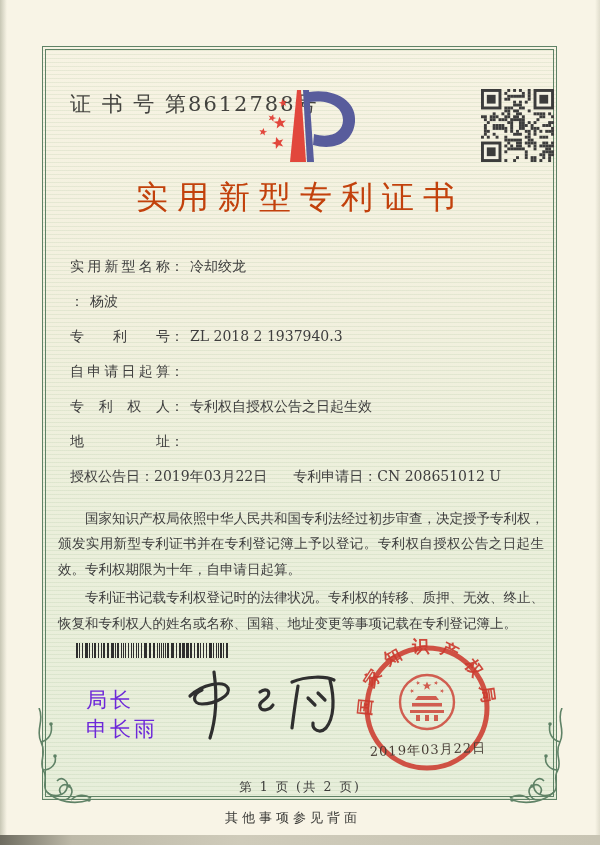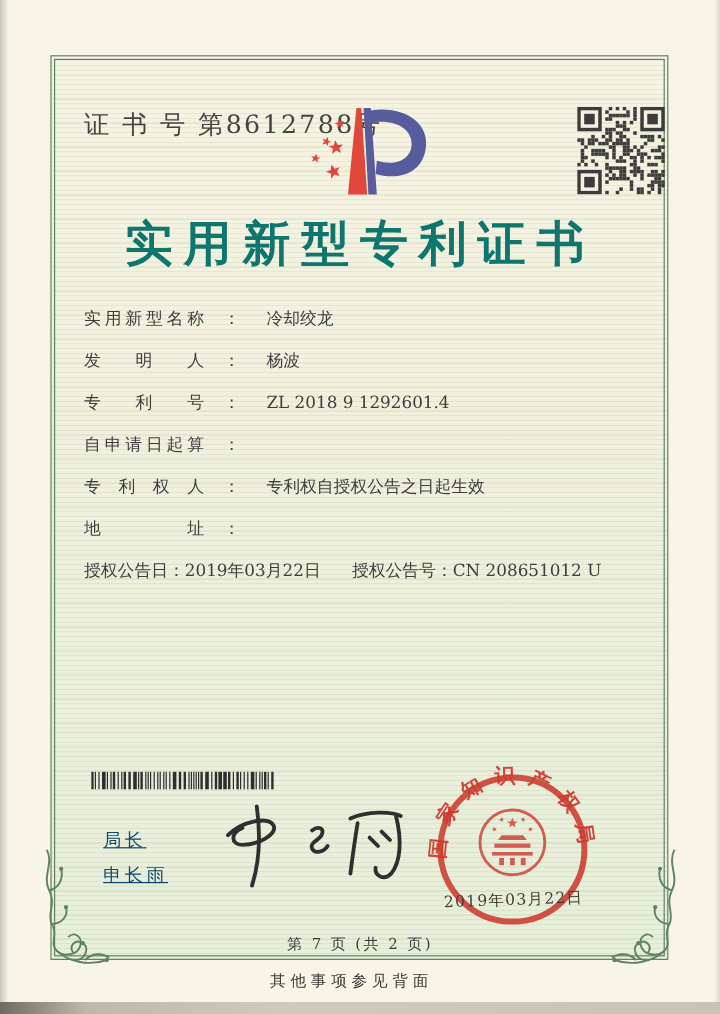--- a/index.html
+++ b/index.html
@@ -20,33 +20,33 @@
     border:1.5px solid var(--frame-green,#5f8266);
     background:
       repeating-linear-gradient(0deg, rgba(125,165,115,.13) 0 1px, rgba(125,165,115,0) 1px 4px),
       linear-gradient(180deg,#f7f3e3 0%,#f2f0de 35%,#ebefdb 65%,#e7eeda 100%);
   }
   .frame::before{content:"";position:absolute;inset:2px;border:1px solid var(--frame-green,#5f8266);}
   .cert-number{position:absolute;left:70px;top:90px;font-size:21px;letter-spacing:2px;color:#43433f;}
   .logo{position:absolute;left:243px;top:70px;}
   .qr{position:absolute;left:481px;top:89px;}
   .title{position:absolute;left:0;right:0;top:176px;text-align:center;
-    font-size:40px;font-weight:bold;letter-spacing:9px;color:#0f766e;}
+    font-size:32px;font-weight:normal;letter-spacing:9px;color:#c2410c;}
   .fields{position:absolute;left:70px;top:255px;width:468px;font-size:14px;line-height:22px;}
-  .frow{display:flex;margin-bottom:13px;gap:16px;}
+  .frow{display:flex;margin-bottom:13px;}
   .flabel{display:inline-block;width:100px;text-align:justify;text-align-last:justify;}
   .colon{margin-right:6px;}
   .fvalue{flex:1;}
   .grant-row{display:flex;margin-top:3px;white-space:nowrap;text-align:center;}
   .grant-right{margin-left:26px;}
   .paras{position:absolute;left:58px;top:506px;width:486px;font-size:13.5px;
     line-height:1.88;text-align:justify;color:#3e3e3e;}
   .paras p{margin:0 0 3px 0;text-indent:2em;}
   .barcode{position:absolute;left:76px;top:643px;}
-  .signer{position:absolute;left:86px;top:686px;font-size:15px;letter-spacing:3px;line-height:29px;color:#0c4a6e;text-decoration:underline;}
+  .signer{position:absolute;left:86px;top:686px;font-size:21px;letter-spacing:3px;line-height:29px;color:#6d28d9;}
   .signature{position:absolute;left:168px;top:666px;}
   .stamp{position:absolute;left:352px;top:632px;}
   .stamp-date{position:absolute;left:358px;top:741px;width:140px;text-align:center;
     font-size:13px;color:#463c34;letter-spacing:1px;transform:rotate(-2deg);}
   .flourish-l{position:absolute;left:31px;top:708px;}
   .flourish-r{position:absolute;left:500px;top:708px;transform:scaleX(-1);}
   .page-info{position:absolute;left:0;right:0;top:779px;text-align:center;font-size:12.5px;letter-spacing:2px;color:#3c3c3a;}
   .footer-note{position:absolute;left:0;right:14px;top:809px;text-align:center;font-size:13px;letter-spacing:4px;color:#393936;}
   .st-red{fill:var(--logo-red,#e2473c);}
   .seal{stroke:var(--stamp-red,#cc3b2f);}
@@ -284,48 +284,51 @@
 
   <div class="title">实用新型专利证书</div>
 
   <div class="fields">
     <div class="frow">
       <span class="flabel">实用新型名称</span>
         <span class="colon">：</span>
       <span class="fvalue">冷却绞龙</span>
     </div>
     <div class="frow">
-      <span class="flabel">发明人</span>
         <span class="colon">：</span>
       <span class="fvalue">杨波</span>
     </div>
     <div class="frow">
       <span class="flabel">专利号</span>
         <span class="colon">：</span>
-      <span class="fvalue">ZL 2018 9 1292601.4</span>
+      <span class="fvalue">ZL 2018 2 1937940.3</span>
     </div>
     <div class="frow">
       <span class="flabel">自申请日起算</span>
         <span class="colon">：</span>
     </div>
     <div class="frow">
       <span class="flabel">专利权人</span>
         <span class="colon">：</span>
       <span class="fvalue">专利权自授权公告之日起生效</span>
     </div>
     <div class="frow">
       <span class="flabel">地址</span>
         <span class="colon">：</span>
     </div>
     <div class="grant-row">
       <span class="grant-left"><span>授权公告日</span><span>：</span><span>2019年03月22日</span></span>
-      <span class="grant-right"><span>授权公告号</span><span>：</span><span>CN 208651012 U</span></span>
+      <span class="grant-right"><span>专利申请日</span><span>：</span><span>CN 208651012 U</span></span>
     </div>
   </div>
 
+  <div class="paras">
+    <p>国家知识产权局依照中华人民共和国专利法经过初步审查，决定授予专利权，颁发实用新型专利证书并在专利登记簿上予以登记。专利权自授权公告之日起生效。专利权期限为十年，自申请日起算。</p>
+    <p>专利证书记载专利权登记时的法律状况。专利权的转移、质押、无效、终止、恢复和专利权人的姓名或名称、国籍、地址变更等事项记载在专利登记簿上。</p>
+  </div>
 
   <svg class="barcode" id="barcode-svg" width="156" height="15" viewBox="0 0 156 15">
       <rect x="0" y="0" width="2" height="15" fill="#2e2e2e"></rect>
       <rect x="3" y="0" width="1" height="15" fill="#2e2e2e"></rect>
       <rect x="6" y="0" width="1" height="15" fill="#2e2e2e"></rect>
       <rect x="9" y="0" width="3" height="15" fill="#2e2e2e"></rect>
       <rect x="13" y="0" width="1" height="15" fill="#2e2e2e"></rect>
       <rect x="16" y="0" width="1" height="15" fill="#2e2e2e"></rect>
       <rect x="18" y="0" width="2" height="15" fill="#2e2e2e"></rect>
       <rect x="22" y="0" width="1" height="15" fill="#2e2e2e"></rect>
@@ -444,19 +447,19 @@
       <path d="M40,92 C46,86 54,86 60,90"></path>
     </g>
     <g fill="var(--frame-green,#5f8266)">
       <circle cx="20" cy="16" r="1.8"></circle>
         <circle cx="24" cy="48" r="1.8"></circle>
       <circle cx="38" cy="78" r="1.8"></circle>
         <circle cx="58" cy="92" r="1.8"></circle>
     </g>
   </svg>
 
-  <div class="page-info">第 7 页 (共 2 页)</div>
+  <div class="page-info">第 1 页 (共 2 页)</div>
   <div class="footer-note">其他事项参见背面</div>
 
   <div class="edge-left"></div>
   <div class="edge-right"></div>
   <div class="edge-bottom"></div>
 </div>
 
 </body></html>

